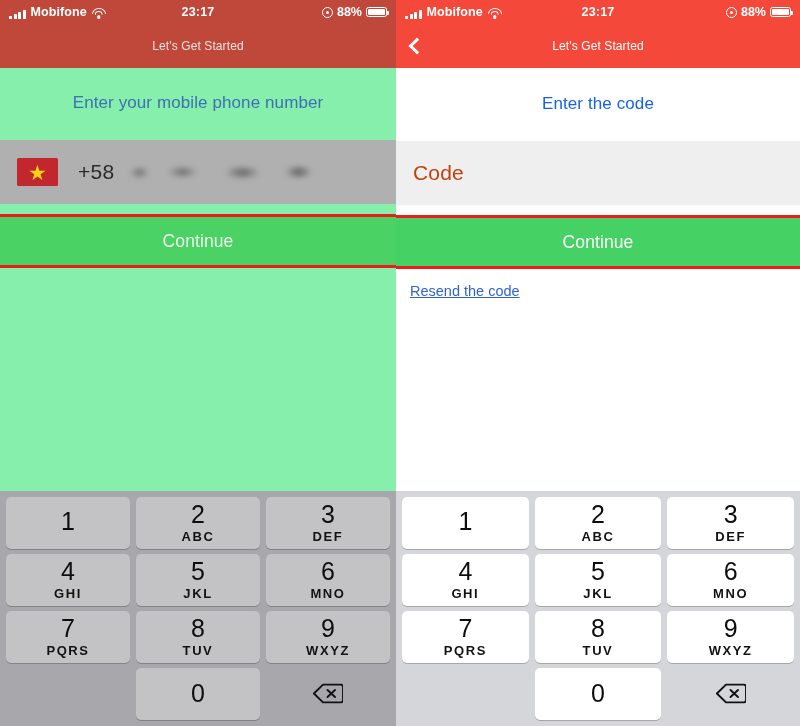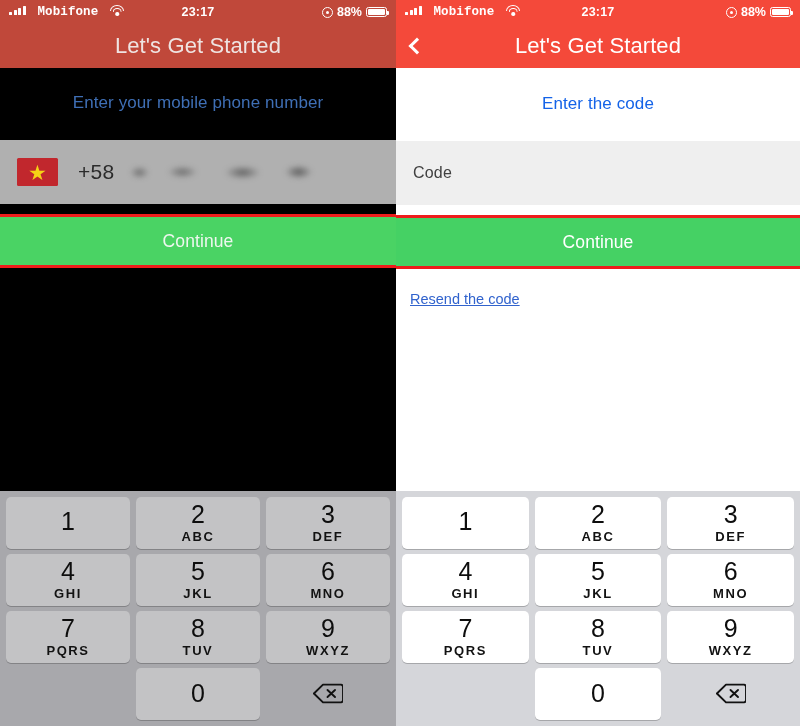--- a/index.html
+++ b/index.html
@@ -15,21 +15,21 @@
   .phone.right { width:404px; background:#ffffff; }
 
   
   .statusbar {
     height:24px; flex:0 0 24px;
     display:flex; align-items:center;
     padding:0 9px; color:#fff; position:relative;
   }
   .left  .statusbar { background:#c0483a; }
   .right .statusbar { background:#f4493a; }
-  .sb-left { display:flex; align-items:flex-start; gap:12px;font-family:Liberation Mono, monospace; }
+  .sb-left { display:flex; align-items:flex-end; gap:5px; }
   .sb-carrier { font-size:12.5px; font-weight:600; letter-spacing:.1px; }
   .sb-time {
     position:absolute; left:0; right:0; text-align:center;
     font-size:12.5px; font-weight:700; letter-spacing:.2px;
   }
   .sb-right { margin-left:auto; display:flex; align-items:center; gap:4px; z-index:2; }
   .sb-batt-pct { font-size:12.5px; font-weight:600; }
 
   .signal { display:flex; align-items:flex-end; gap:1.5px; height:10px; }
   .signal i { width:3px; background:#fff; border-radius:.5px; display:block; }
@@ -59,30 +59,30 @@
     position:relative; padding:1px; }
   .battery i { display:block; height:100%; width:100%; background:#fff; border-radius:1px; }
   .battery::after { content:""; position:absolute; right:-3.2px; top:3px;
     width:1.8px; height:4.5px; background:#fff; border-radius:0 1px 1px 0; }
 
   
   .navbar { height:44px; flex:0 0 44px; position:relative;
     display:flex; align-items:center; justify-content:center; }
   .left  .navbar { background:#c0483a; }
   .right .navbar { background:#f4493a; }
-  .nav-title { font-size:22px; color:#fff; letter-spacing:.1px; }
+  .nav-title { font-size:12px; color:#fff; letter-spacing:.1px; }
   .left .nav-title { color:#efe4e2; }
   .back-btn { position:absolute; left:11px; top:0; height:44px; width:30px;
     display:flex; align-items:center; }
   .chev { width:12px; height:12px; border-left:3.2px solid #fff;
     border-bottom:3.2px solid #fff; transform:rotate(45deg); margin-left:4px; }
 
   
   .body { flex:1 1 auto; position:relative; display:flex; flex-direction:column; }
-  .left  .body { background:#000000; }
+  .left  .body { background:#86efac; }
   .right .body { background:#ffffff;border-radius:21px; }
 
   .prompt { text-align:center; font-size:17px; letter-spacing:.1px; }
   .left  .prompt { color:#3f6fb5; padding:25px 0 27px; }
   .right .prompt { color:#1463e8; padding:26px 0 27px; }
 
   .field-row { display:flex; align-items:center; height:64px; padding:0 17px; }
   .left  .field-row { background:#b0b0b0; }
   .right .field-row { background:#efefef; }
 
@@ -94,40 +94,40 @@
   .blurred {
     margin-left:3px; flex:1; height:24px; border-radius:3px;
     background:
       radial-gradient(ellipse 14px 9px at 10% 52%, rgba(90,90,90,.78), rgba(90,90,90,0) 70%),
       radial-gradient(ellipse 22px 9px at 30% 50%, rgba(85,85,85,.75), rgba(85,85,85,0) 70%),
       radial-gradient(ellipse 26px 10px at 58% 52%, rgba(80,80,80,.82), rgba(80,80,80,0) 70%),
       radial-gradient(ellipse 20px 10px at 84% 50%, rgba(75,75,75,.85), rgba(75,75,75,0) 70%);
     filter:blur(2.5px); max-width:215px;
   }
 
-  .code-placeholder { font-size:16px; color:#404040; letter-spacing:.2px; }
+  .code-placeholder { font-size:21px; color:#c2410c; letter-spacing:.2px; }
 
   .hint { font-size:13.6px; line-height:1.42; letter-spacing:.05px; padding:22px 14px 0; }
   .left .hint { color:#3f6fb5; }
 
   
   .cta-wrap { position:relative; padding:0; }
   .left  .cta-wrap { margin-top:13px; }
   .right .cta-wrap { margin-top:13px; }
   .cta {
     height:48px; display:flex; align-items:center; justify-content:center;
     font-size:17.5px; letter-spacing:.1px;
   }
   .left  .cta { background:#4ad364; color:#eef7ef; }
   .right .cta { background:#45d164; color:#ffffff; }
   .annot { position:absolute; border:3px solid #ee1c1c; pointer-events:none; }
   .left  .annot { left:-3px; right:-3px; top:-3px; bottom:-3px; }
   .right .annot { left:-3px; right:-3px; top:-3px; bottom:-3px; }
 
-  .resend { padding:16px 14px 0;margin-top:8px; }
+  .resend { padding:16px 14px 0; }
   .resend a { font-size:14.5px; color:#3163cd; text-decoration:underline; }
 
   .spacer { flex:1 1 auto; }
 
   
   .keypad { flex:0 0 234px; padding:3px 3px 4px; }
   .left  .keypad { background:#a8a8ac; }
   .right .keypad { background:#d5d6da; }
   .krow { display:flex; height:57px; }
   .key {

